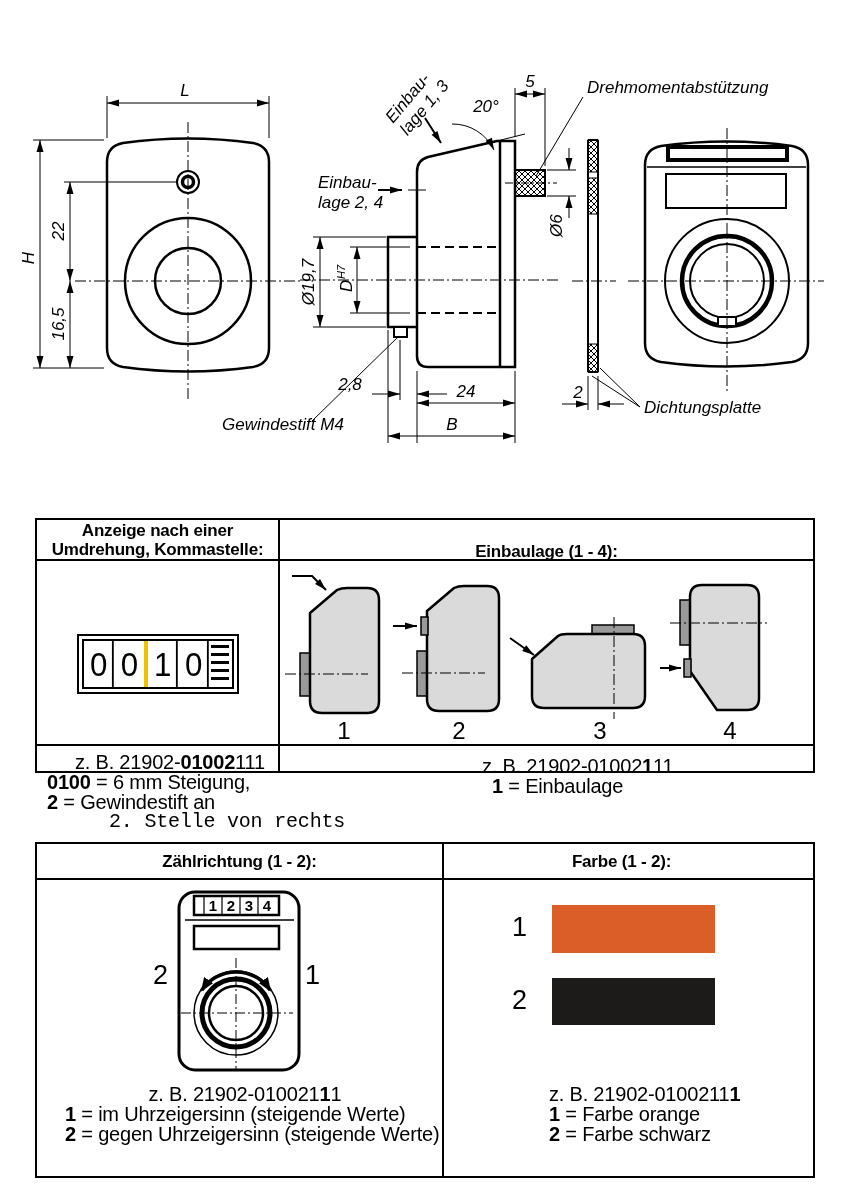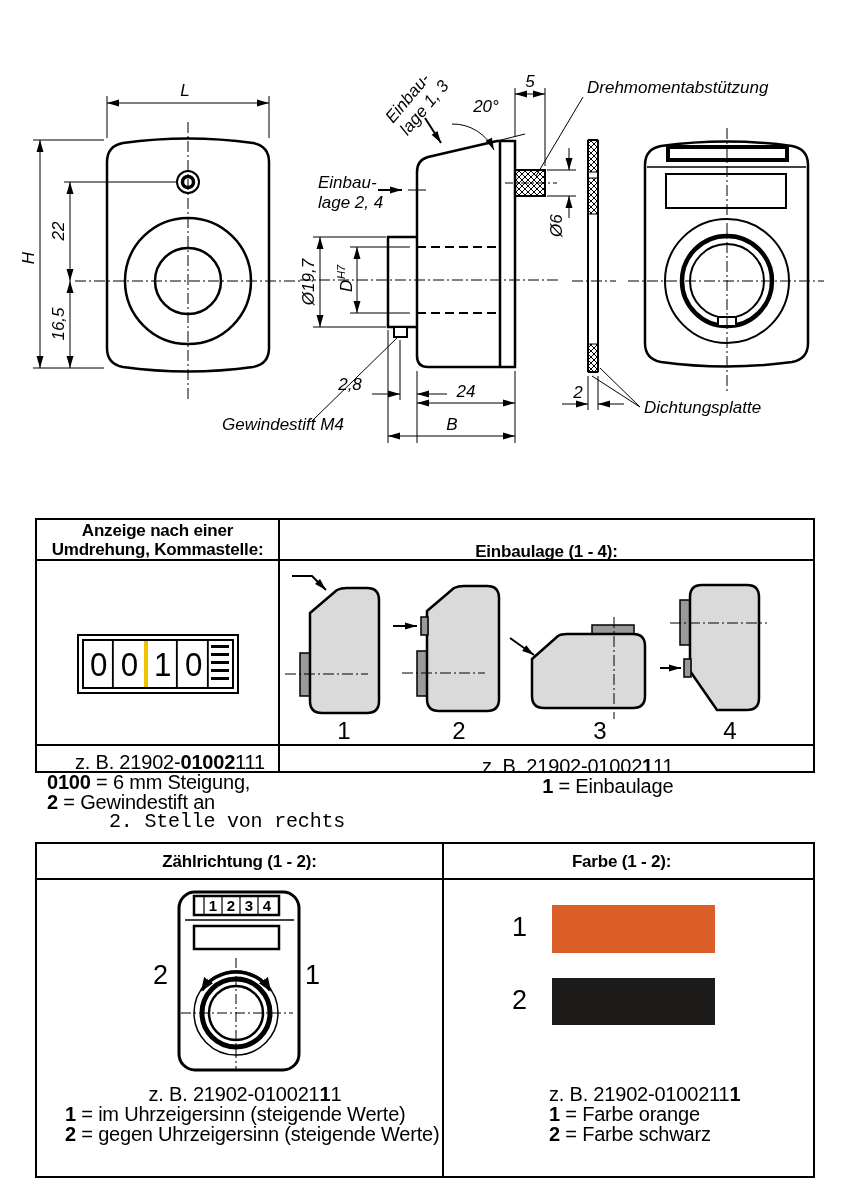--- a/index.html
+++ b/index.html
@@ -276,21 +276,21 @@
         <div class="btxt" style="position:absolute;left:10px;top:6px;">
           <div style="padding-left:28px;"><span>z. B. 21902-</span><span class="b">01002</span><span>111</span></div>
           <div><span class="b">0100</span><span> = 6 mm Steigung,</span></div>
           <div><span class="b">2</span><span> = Gewindestift an</span></div>
           <div style="padding-left:62px;font-family:Liberation Mono, monospace;"><span>2. Stelle von rechts</span></div>
         </div>
       </div>
       <div class="cell" style="left:243px;top:0;right:0;height:100%;">
         <div class="btxt" style="position:absolute;left:202px;top:10px;">
           <div><span>z. B. 21902-01002</span><span class="b">1</span><span>11</span></div>
-          <div style="padding-left:10px;text-align:right;"><span class="b">1</span><span> = Einbaulage</span></div>
+          <div style="padding-left:10px;"><span class="b">1</span><span> = Einbaulage</span></div>
         </div>
       </div>
     </div>
   </div>
 
   
   <div class="tbl" style="left:35px;top:842px;width:780px;height:336px;">
 
     <div class="t-row" style="top:0;height:36px;border-bottom:2px solid #000;">
       <div class="cell hdr" style="left:0;top:0;width:407px;height:100%;border-right:2px solid #000;">

